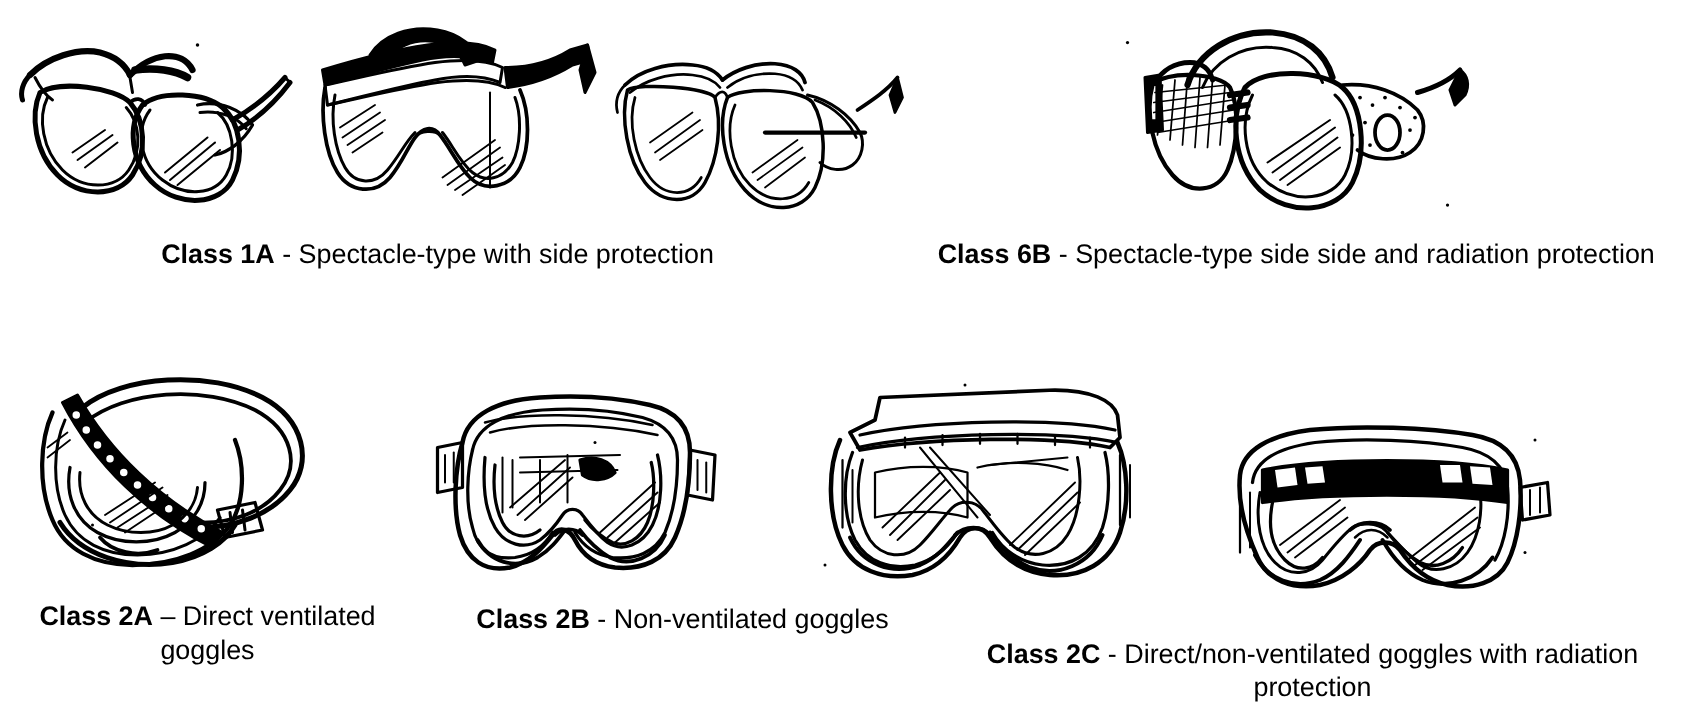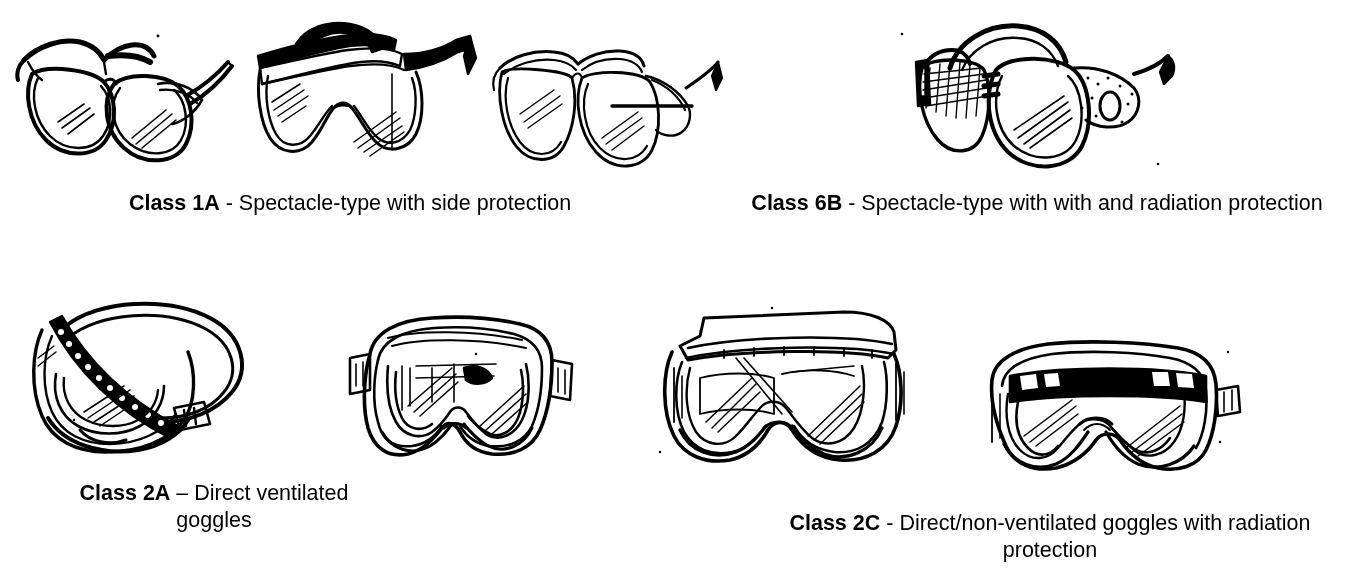--- a/index.html
+++ b/index.html
@@ -48,21 +48,21 @@
   #illus-1a-3 { left: 486px; top: 32px;  width: 242px; height: 148px; }
   #illus-1b   { left: 896px; top: 12px;  width: 282px; height: 172px; }
   
   #illus-2a { left: 18px;  top: 292px; width: 238px; height: 172px; }
   #illus-2b { left: 336px; top: 310px; width: 244px; height: 158px; }
   #illus-2c { left: 644px; top: 302px; width: 288px; height: 168px; }
   #illus-2cr{ left: 962px; top: 338px; width: 288px; height: 140px; }
   
   #cap-1a { left: 30px;  top: 190px; width: 640px; }
   #cap-1b { left: 730px; top: 190px; width: 614px; }
-  #cap-2a { left: 0px;   top: 480px; width: 332px; padding-left: 48px; }
+  #cap-2a { left: 0px;   top: 480px; width: 332px; }
   #cap-2b { left: 372px; top: 482px; width: 348px; }
   #cap-2c { left: 744px; top: 510px; width: 612px; }
 </style>
 </head>
 <body>
 
 <div class="figure">
 
   <div class="illus" id="illus-1a-1">
     <svg viewBox="0 0 232 160" xmlns="http://www.w3.org/2000/svg">
@@ -445,25 +445,28 @@
         <circle cx="258" cy="104" r="1.2" fill="#000" stroke="none"></circle>
       </g>
     </svg>
   </div>
 
   <div class="caption" id="cap-1a">
     <span class="cls">Class 1A</span><span> - </span><span>Spectacle-type with side protection</span>
   </div>
 
   <div class="caption" id="cap-1b">
-    <span class="cls">Class 6B</span><span> - </span><span>Spectacle-type with with and radiation protection</span>
+    <span class="cls">Class 6B</span><span> - </span><span>Spectacle-type side side and radiation protection</span>
   </div>
 
   <div class="caption" id="cap-2a">
     <span class="cls">Class 2A</span><span> – </span><span>Direct ventilated goggles</span>
   </div>
 
+  <div class="caption" id="cap-2b">
+    <span class="cls">Class 2B</span><span> - </span><span>Non-ventilated goggles</span>
+  </div>
 
   <div class="caption" id="cap-2c">
     <span class="cls">Class 2C</span><span> - </span><span>Direct/non-ventilated goggles with radiation protection</span>
   </div>
 
 </div>
 
 </body></html>

